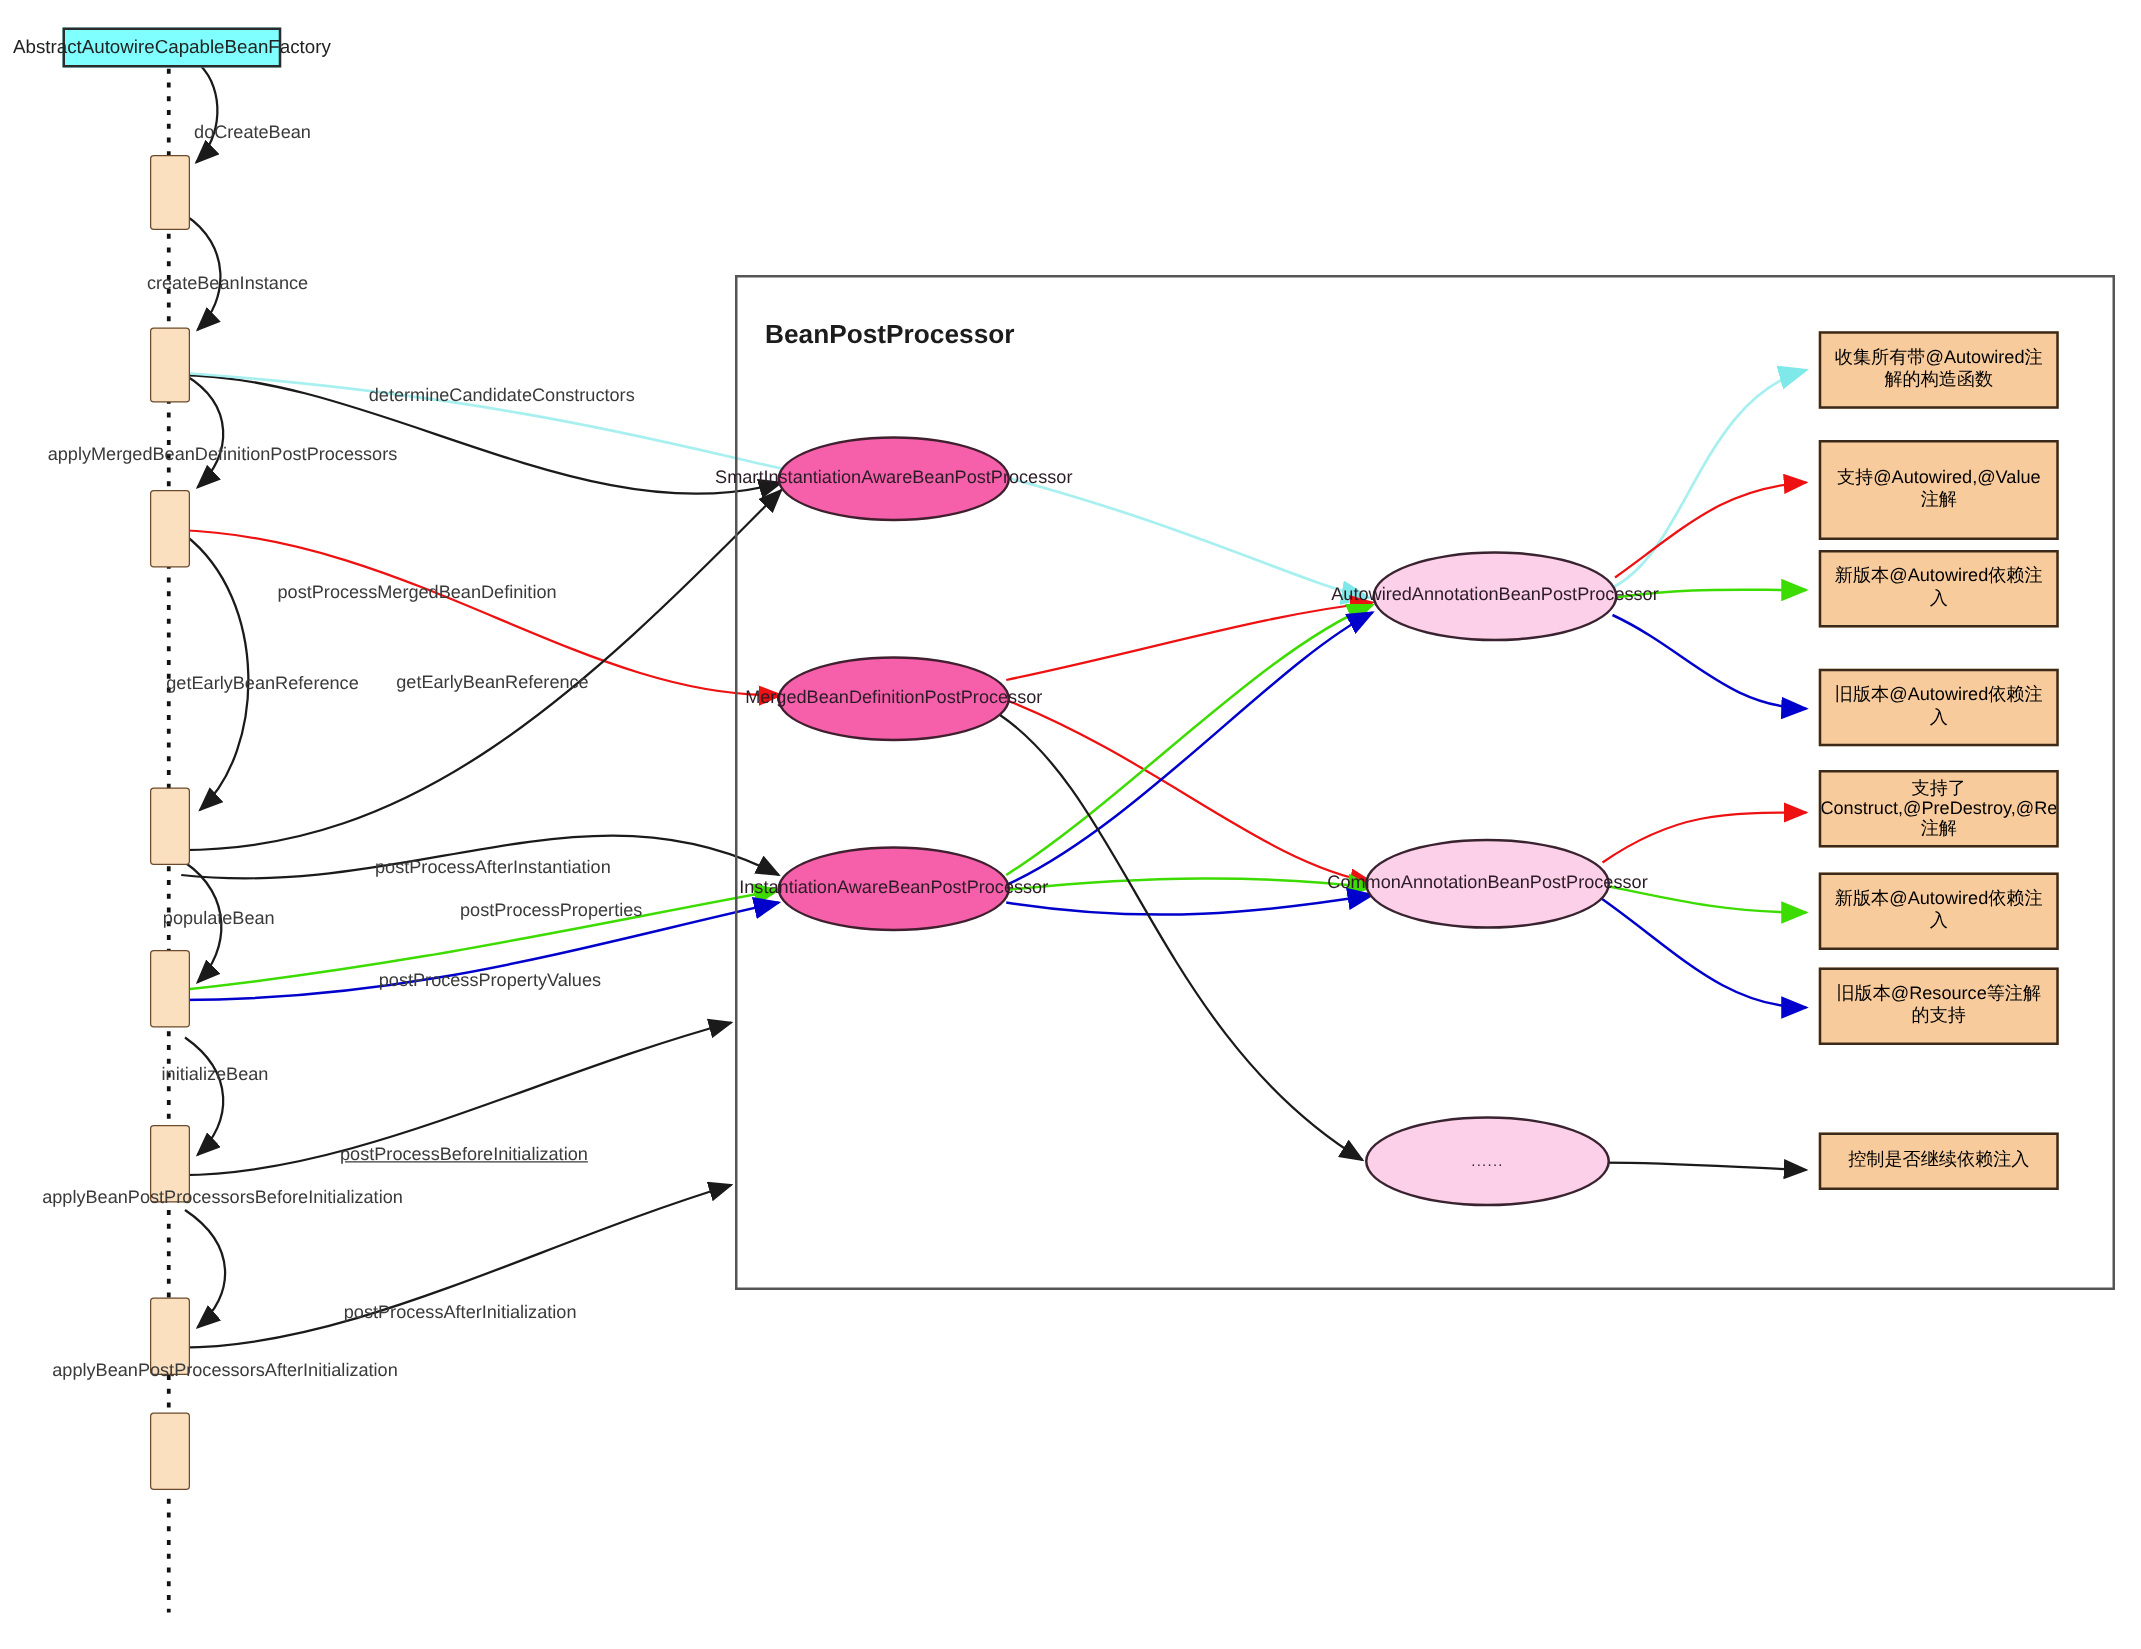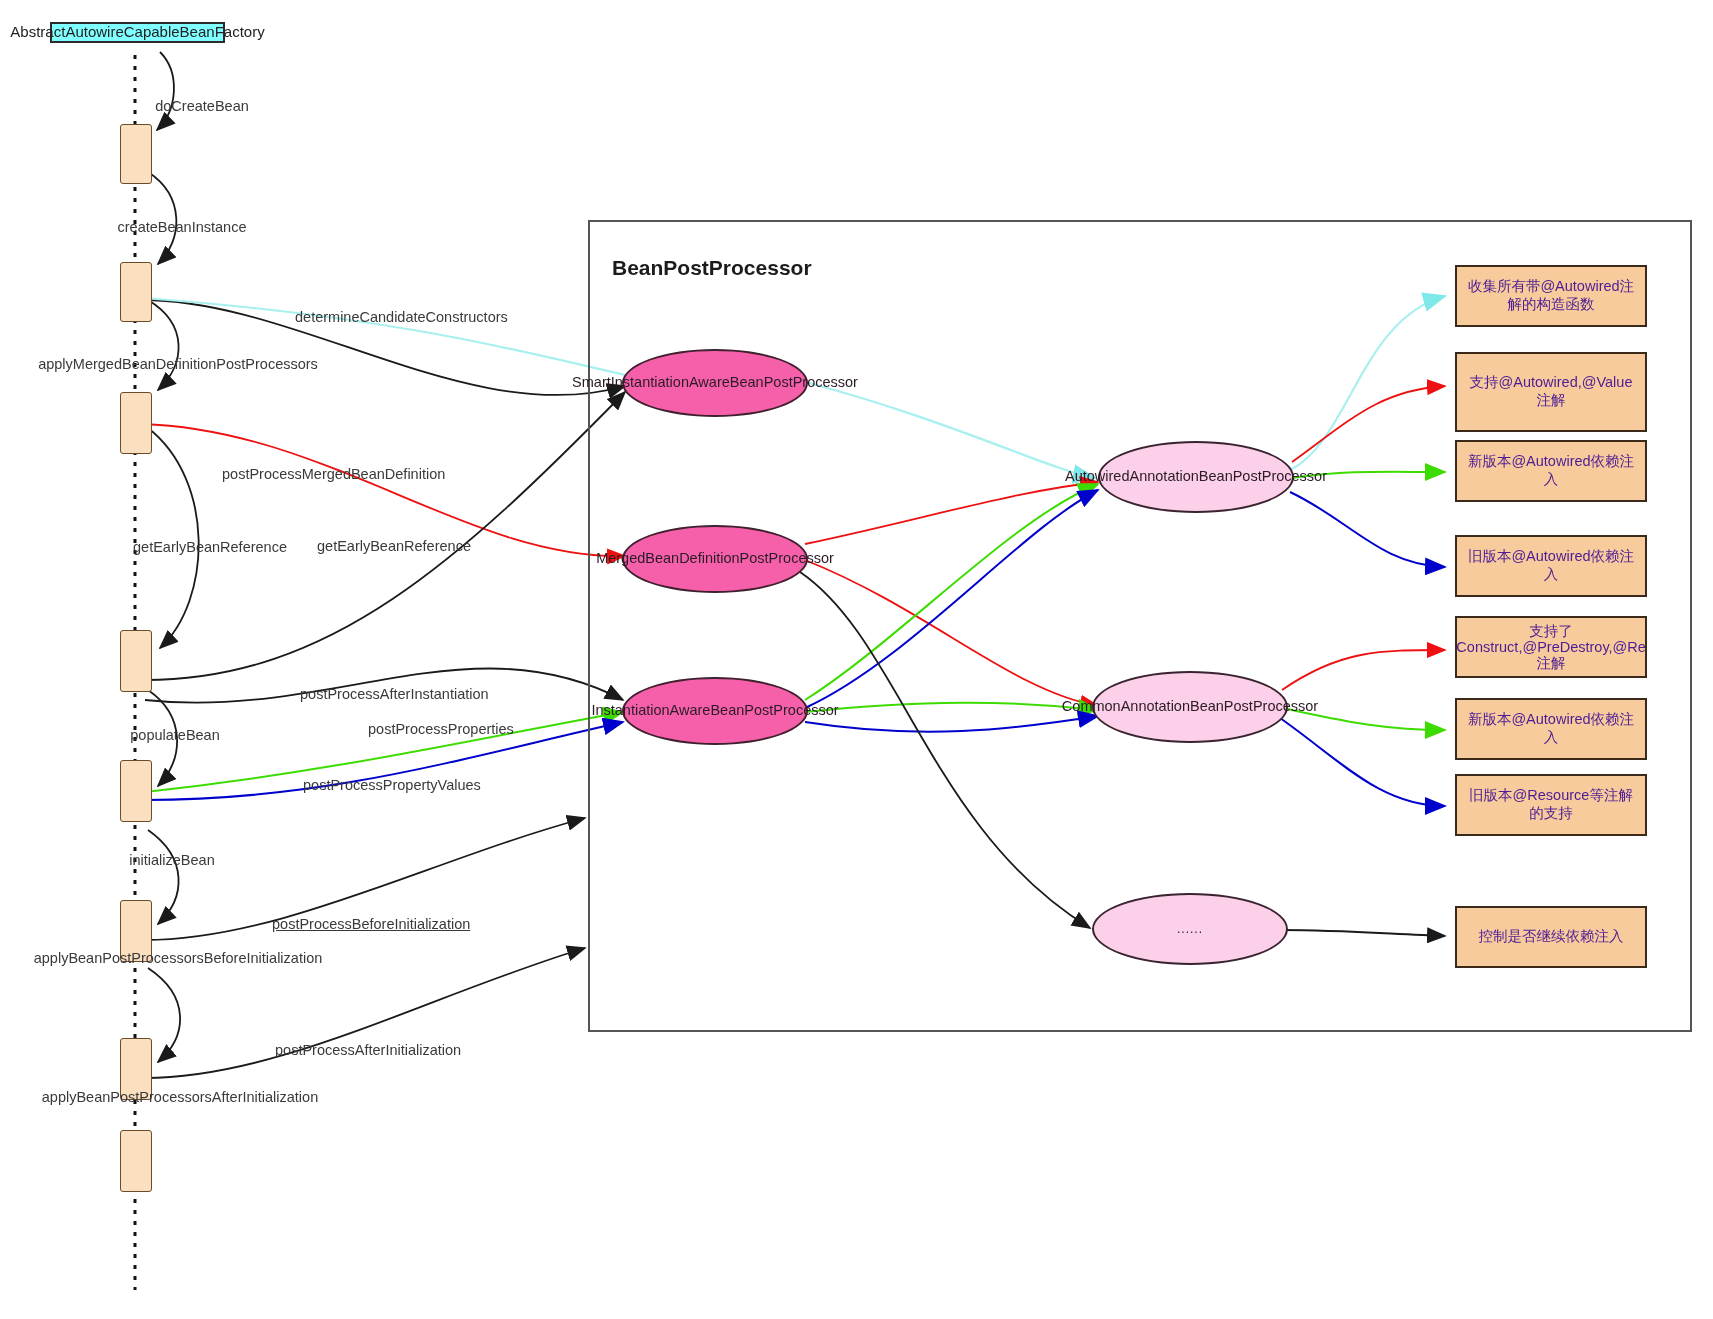--- a/index.html
+++ b/index.html
@@ -17,21 +17,21 @@
   
   .frame{position:absolute;border:2px solid #555;background:transparent;}
   .frame-title{position:absolute;font-size:21px;font-weight:bold;color:#1c1c1c;}
 
   
   .ell{border-radius:50%;font-size:14.5px;color:#2b1b26;}
   .ell-hot{background:#F660AB;border:2.4px solid #40202f;}
   .ell-soft{background:#FBD0E8;border:2.4px solid #3a2330;}
 
   
-  .obox{background:#F8CB9C;border:2px solid #3b2a1a;font-size:14.5px;color:#4c1d95;padding:2px 6px;overflow:hidden;}
+  .obox{background:#F8CB9C;border:2px solid #3b2a1a;font-size:14.5px;color:#000000;padding:2px 6px;overflow:hidden;}
 
   
   .lbl{position:absolute;font-size:14.5px;color:#3a3a3a;white-space:nowrap;}
   .lbl-c{transform:translateX(-50%);}
 </style>
 </head>
 <body>
 
 <div id="stage">
 
@@ -107,21 +107,21 @@
 
     <path d="M800,572 C900,640 930,830 1090,928" fill="none" stroke="#1a1a1a" stroke-width="1.8" marker-end="url(#ah-k)"></path>
 
     <path d="M1282,930 C1340,930 1390,934 1445,936" fill="none" stroke="#1a1a1a" stroke-width="1.8" marker-end="url(#ah-k)"></path>
 
     <path d="M145,940 C280,940 430,860 585,818" fill="none" stroke="#1a1a1a" stroke-width="1.8" marker-end="url(#ah-k)"></path>
 
     <path d="M145,1078 C280,1078 430,995 585,948" fill="none" stroke="#1a1a1a" stroke-width="1.8" marker-end="url(#ah-k)"></path>
   </svg>
 
-  <div class="node actor" style="left:50px;top:22px;width:175px;height:21px;">
+  <div class="node actor" style="left:50px;top:22px;width:175px;height:32px;">
     <span>AbstractAutowireCapableBeanFactory</span>
   </div>
 
   <div class="node act" style="left:120px;top:124px;width:32px;height:60px;"></div>
   <div class="node act" style="left:120px;top:262px;width:32px;height:60px;"></div>
   <div class="node act" style="left:120px;top:392px;width:32px;height:62px;"></div>
   <div class="node act" style="left:120px;top:630px;width:32px;height:62px;"></div>
   <div class="node act" style="left:120px;top:760px;width:32px;height:62px;"></div>
   <div class="node act" style="left:120px;top:900px;width:32px;height:62px;"></div>
   <div class="node act" style="left:120px;top:1038px;width:32px;height:62px;"></div>
@@ -193,17 +193,17 @@
   </div>
 
   <div class="node obox" style="left:1455px;top:698px;width:192px;height:62px;">
     <span>新版本@Autowired依赖注入</span>
   </div>
 
   <div class="node obox" style="left:1455px;top:774px;width:192px;height:62px;">
     <span>旧版本@Resource等注解的支持</span>
   </div>
 
-  <div class="node obox" style="left:1455px;top:906px;width:192px;height:62px;">
+  <div class="node obox" style="left:1455px;top:906px;width:192px;height:46px;">
     <span>控制是否继续依赖注入</span>
   </div>
 
 </div>
 
 </body></html>

